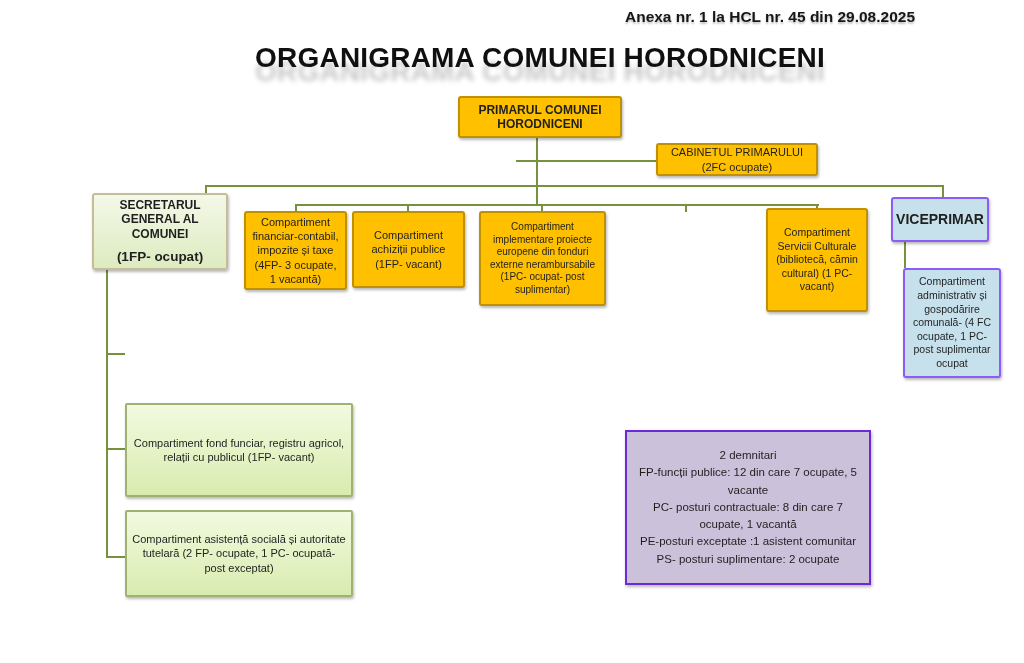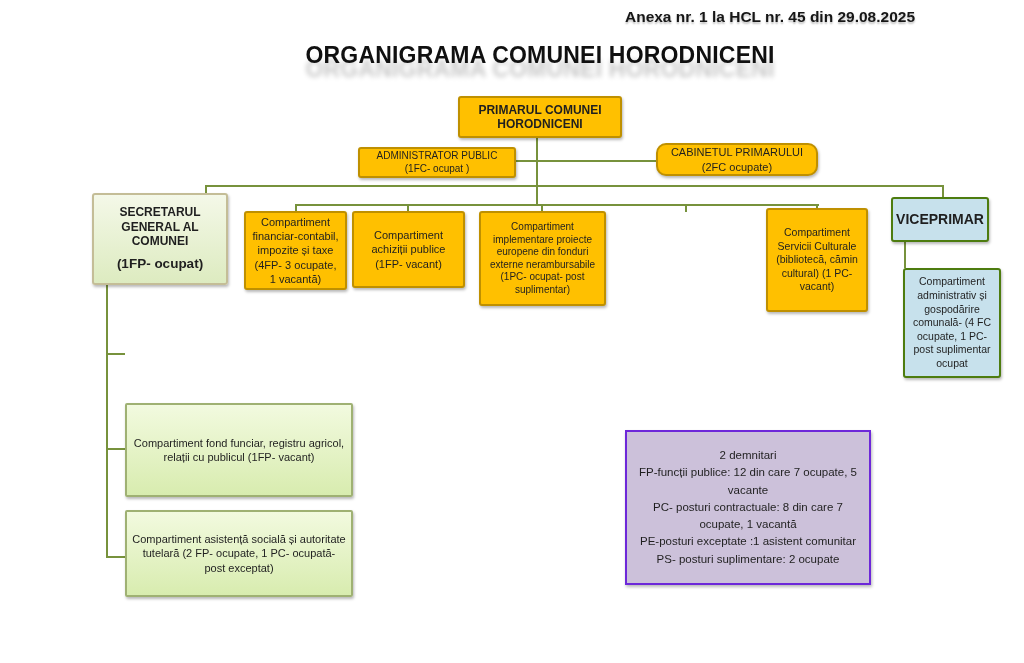--- a/index.html
+++ b/index.html
@@ -7,38 +7,38 @@
     position:relative;width:1024px;height:663px;background:#ffffff;overflow:hidden;
     font-family:"Liberation Sans",sans-serif;color:#1f1f1f;
   }
   .annotation{
     position:absolute;left:590px;top:8px;width:360px;text-align:center;
     font-size:15.5px;font-weight:bold;color:#161616;
     text-shadow:0 2px 2px rgba(0,0,0,.25);
   }
   .page-title{
     position:absolute;left:220px;top:42px;width:640px;text-align:center;
-    font-size:23px;font-weight:bold;color:#101010;letter-spacing:.2px;
+    font-size:28px;font-weight:bold;color:#101010;letter-spacing:.2px;
     text-shadow:0 14px 5px rgba(0,0,0,.22);
   }
   .box{
     position:absolute;box-sizing:border-box;display:flex;flex-direction:column;
     align-items:center;justify-content:center;text-align:center;
     box-shadow:1px 2px 3px rgba(0,0,0,.28);
   }
   .orange{background:#FFC000;border:2px solid #BF9000;border-radius:3px;}
   .paleGreen{
     background:linear-gradient(#F4F8E8,#DDEBC0);
     border:2px solid #C4BD97;border-radius:3px;
   }
   .green{
     background:linear-gradient(#F2FADF,#D8ECAF);
     border:2px solid #9FB173;border-radius:2px;
   }
-  .blue{background:#C7E1EC;border:2px solid #4d7c0f;border-radius:3px;}
+  .blue{background:#C7E1EC;border:2px solid #8b5cf6;border-radius:3px;}
   .purple{background:#CCC1DA;border:2px solid #6d28d9;}
   .cline{position:absolute;background:#77923C;}
   .t-bold{font-weight:bold;}
   .fs10{font-size:10px;line-height:1.25;}
   .fs10b{font-size:10.5px;line-height:1.3;}
   .fs11{font-size:11px;line-height:1.3;}
   .fs12{font-size:12px;line-height:1.2;}
   .fs14{font-size:14px;line-height:1.2;}
   .pad{padding:3px 4px;}
   .status-gap{margin-top:8px;font-size:13.5px;}
@@ -66,31 +66,27 @@
   <div class="cline" style="left:106px;top:270px;width:2px;height:288px;"></div>
   <div class="cline" style="left:106px;top:353px;width:19px;height:2px;"></div>
   <div class="cline" style="left:106px;top:448px;width:19px;height:2px;"></div>
   <div class="cline" style="left:106px;top:556px;width:19px;height:2px;"></div>
   <div class="cline" style="left:904px;top:242px;width:2px;height:26px;"></div>
 
   <div class="box orange pad t-bold fs12" style="left:458px;top:96px;width:164px;height:42px;">
     <div>PRIMARUL COMUNEI HORODNICENI</div>
   </div>
 
-  <div class="box orange pad fs10" style="left:358px;top:147px;width:158px;height:31px;">
-    <div>ADMINISTRATOR PUBLIC</div>
-    <div>(1FC- ocupat )</div>
-  </div>
 
-  <div class="box orange pad fs11" style="left:656px;top:143px;width:162px;height:33px;border-radius:10px;">
+  <div class="box orange pad fs11" style="left:656px;top:143px;width:162px;height:33px;">
     <div>CABINETUL PRIMARULUI</div>
     <div>(2FC ocupate)</div>
   </div>
 
-  <div class="box paleGreen pad t-bold fs12" style="left:92px;top:193px;width:136px;height:92px;">
+  <div class="box paleGreen pad t-bold fs12" style="left:92px;top:193px;width:136px;height:77px;">
     <div>SECRETARUL GENERAL AL COMUNEI</div>
     <div class="status-gap">(1FP- ocupat)</div>
   </div>
 
   <div class="box blue pad t-bold fs14" style="left:891px;top:197px;width:98px;height:45px;">
     <div>VICEPRIMAR</div>
   </div>
 
   <div class="box orange pad fs11" style="left:244px;top:211px;width:103px;height:79px;">
     <div>Compartiment financiar-contabil, impozite și taxe (4FP- 3 ocupate, 1 vacantă)</div>

